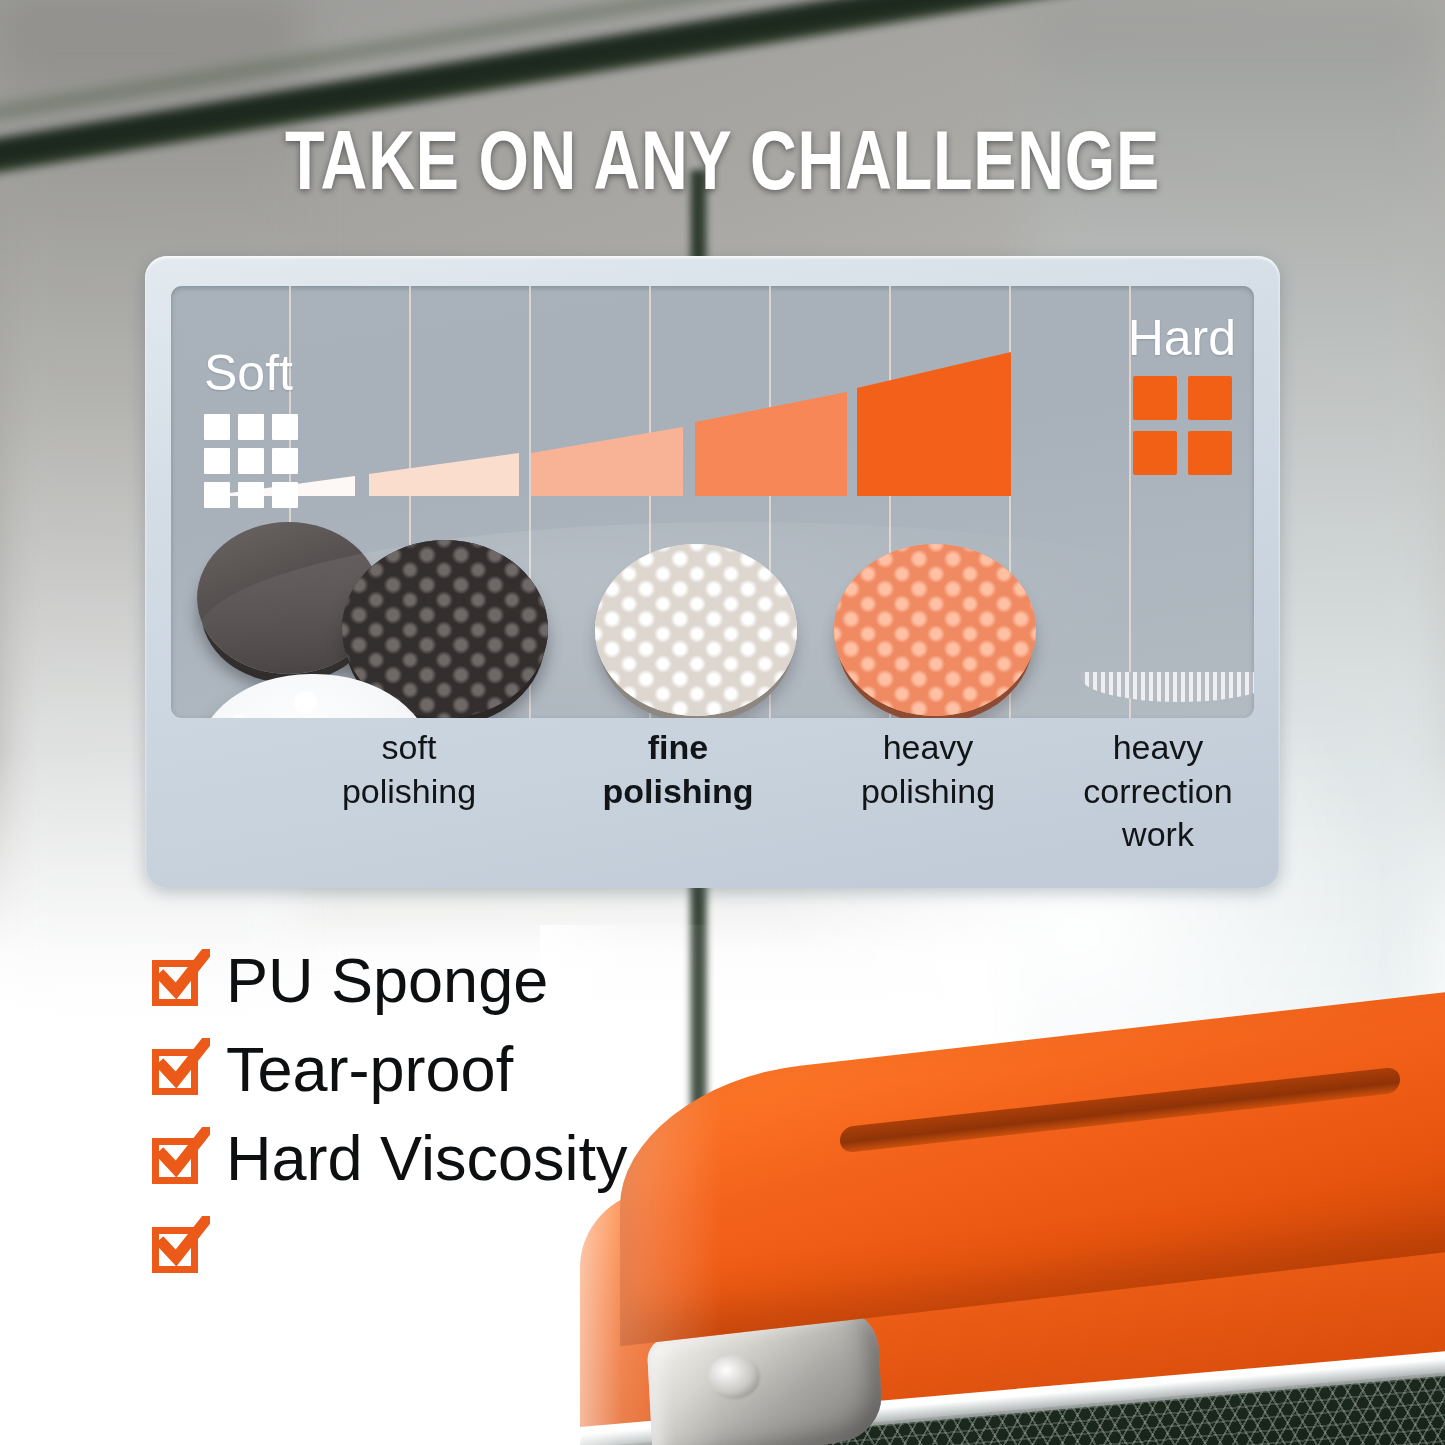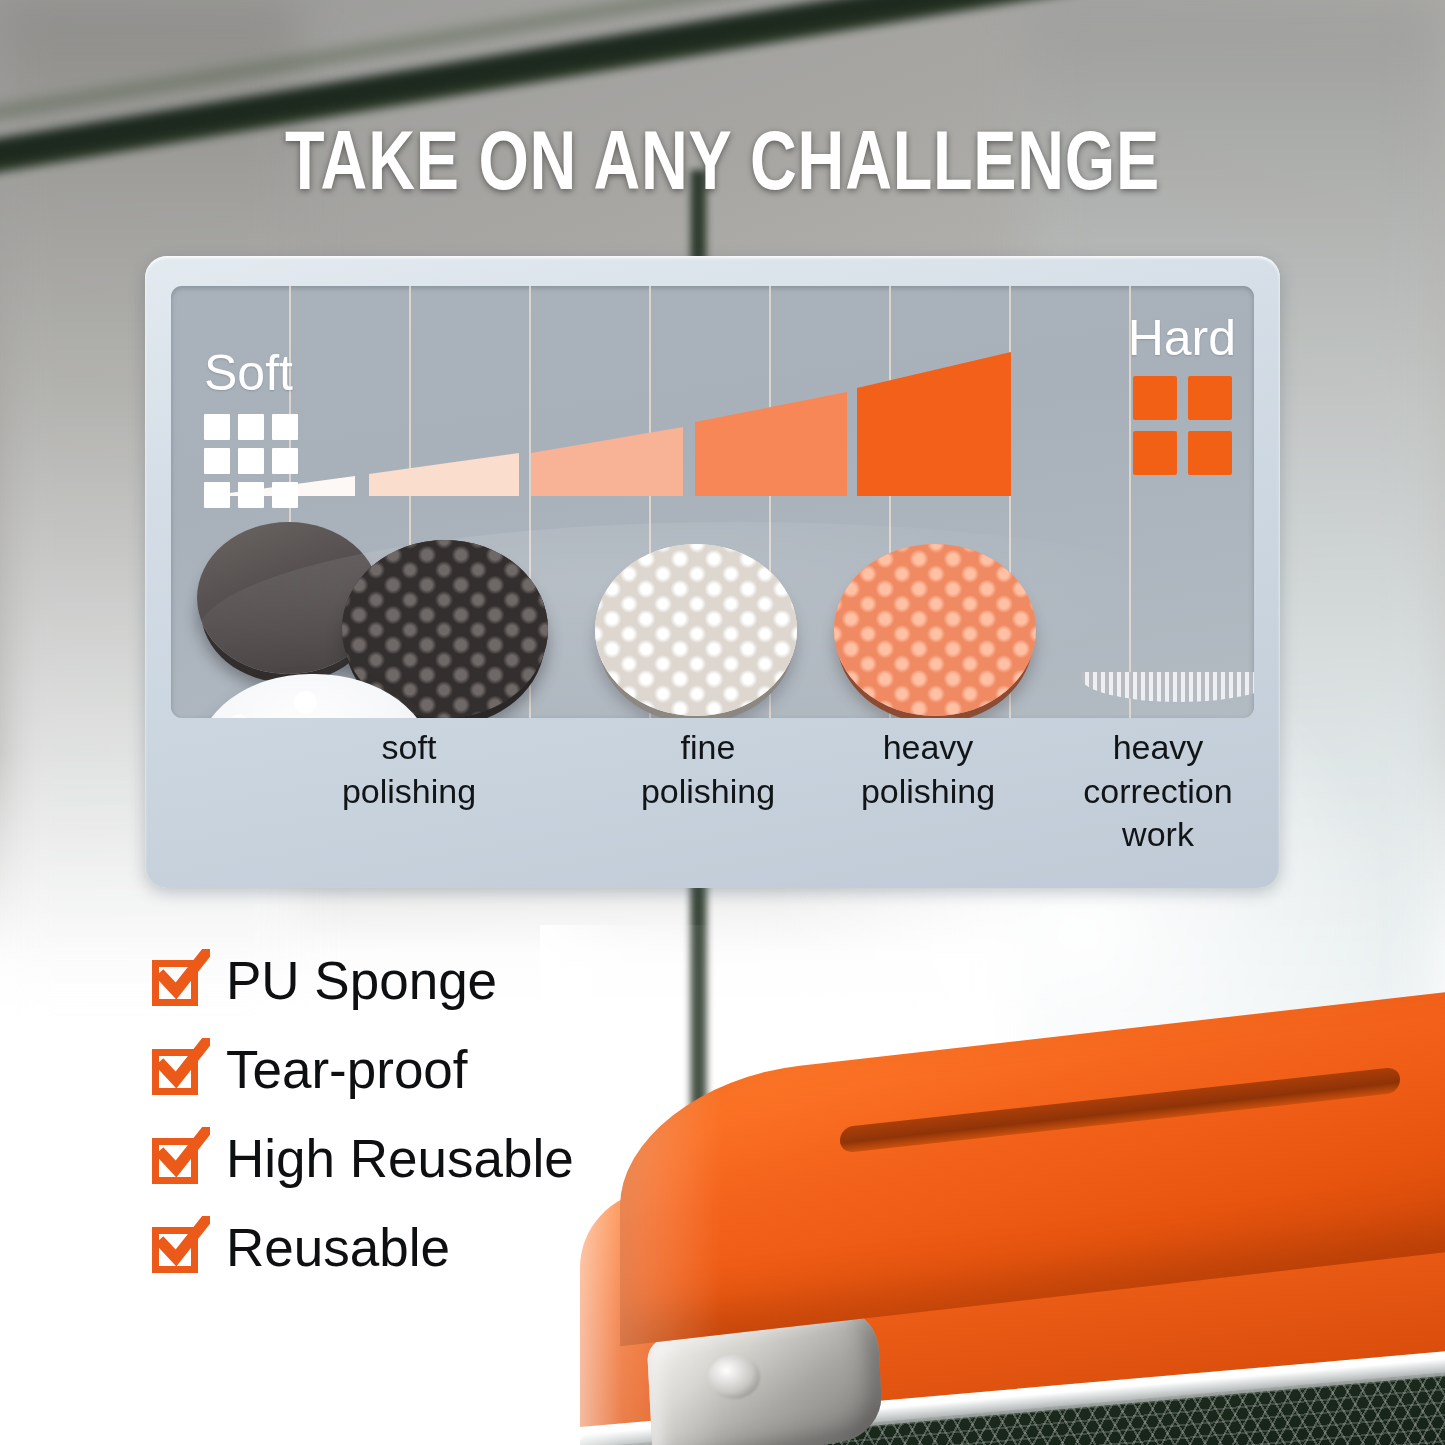--- a/index.html
+++ b/index.html
@@ -413,21 +413,21 @@
   }
   .cbox .tick {
     position: absolute;
     left: 4px;
     top: -5px;
     width: 56px;
     height: 56px;
   }
   .check-label {
     color: #0d0f11;
-    font-size: 53px;
+    font-size: 63px;
     line-height: 1;
     font-family: "Liberation Sans", sans-serif;
     white-space: nowrap;
   }
 </style>
 </head>
 <body>
 
 <div id="page">
 
@@ -520,21 +520,21 @@
         <div class="waffle pad-white"></div>
         <div class="waffle pad-orange"></div>
         <div class="pad-wool"></div>
         <div class="pad-wool-band"></div>
       </div>
     </div>
 
     <div class="labels">
       <div class="lbl" style="left:118px;  top:0; width:240px;">soft
 polishing</div>
-      <div class="lbl" style="left:422px;  top:0; width:230px;">fine
+      <div class="lbl" style="left:392px;  top:0; width:230px;font-weight:bold;">fine
 polishing</div>
       <div class="lbl" style="left:642px;  top:0; width:230px;">heavy
 polishing</div>
       <div class="lbl" style="left:872px;  top:0; width:230px;">heavy
 correction
 work</div>
     </div>
   </div>
 
   <div class="checklist">
@@ -559,28 +559,27 @@
       <span class="check-label">Tear-proof</span>
     </div>
 
     <div class="check-row">
       <span class="cbox">
         <span class="sq"></span>
         <svg class="tick" viewBox="0 0 56 56" xmlns="http://www.w3.org/2000/svg">
           <path d="M9 28 L22 42 L52 4" fill="none" stroke="#eb5a18" stroke-width="11" stroke-linecap="square" stroke-linejoin="miter"></path>
         </svg>
       </span>
-      <span class="check-label">High Reusable</span>
+      <span class="check-label">Hard Viscosity</span>
     </div>
 
     <div class="check-row">
       <span class="cbox">
         <span class="sq"></span>
         <svg class="tick" viewBox="0 0 56 56" xmlns="http://www.w3.org/2000/svg">
           <path d="M9 28 L22 42 L52 4" fill="none" stroke="#eb5a18" stroke-width="11" stroke-linecap="square" stroke-linejoin="miter"></path>
         </svg>
       </span>
-      <span class="check-label">Reusable</span>
     </div>
 
   </div>
 
 </div>
 
 </body></html>

